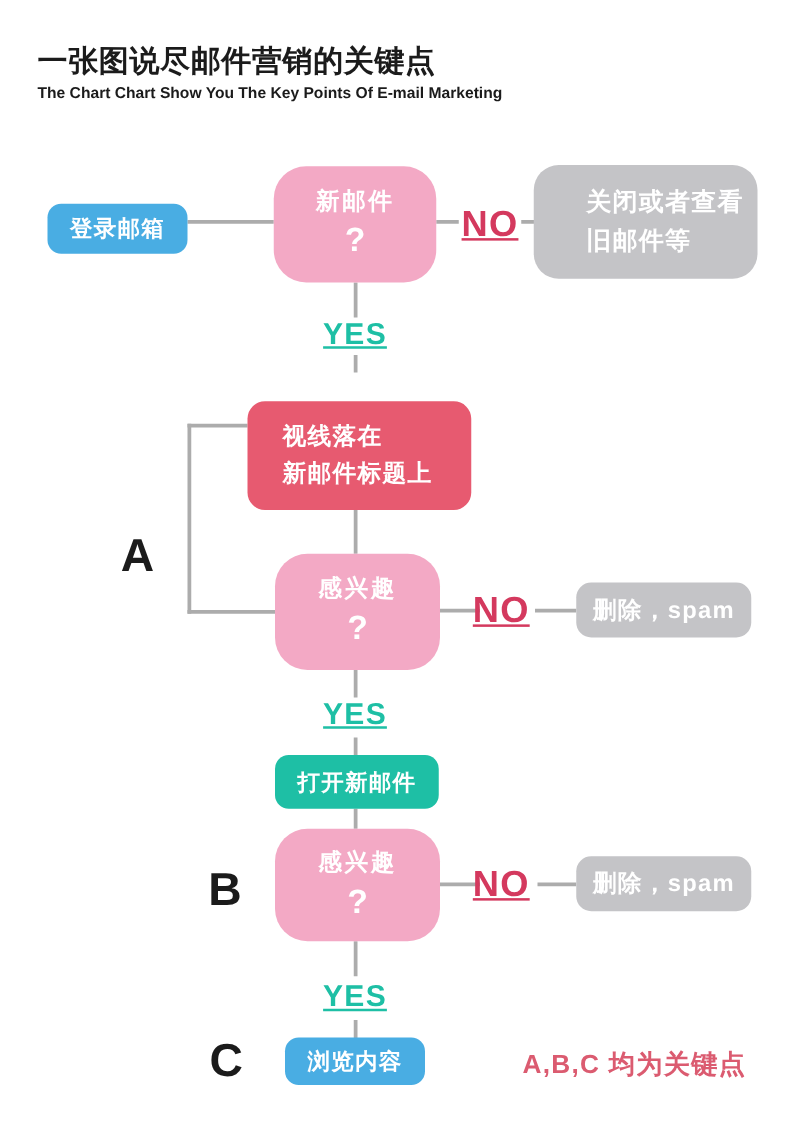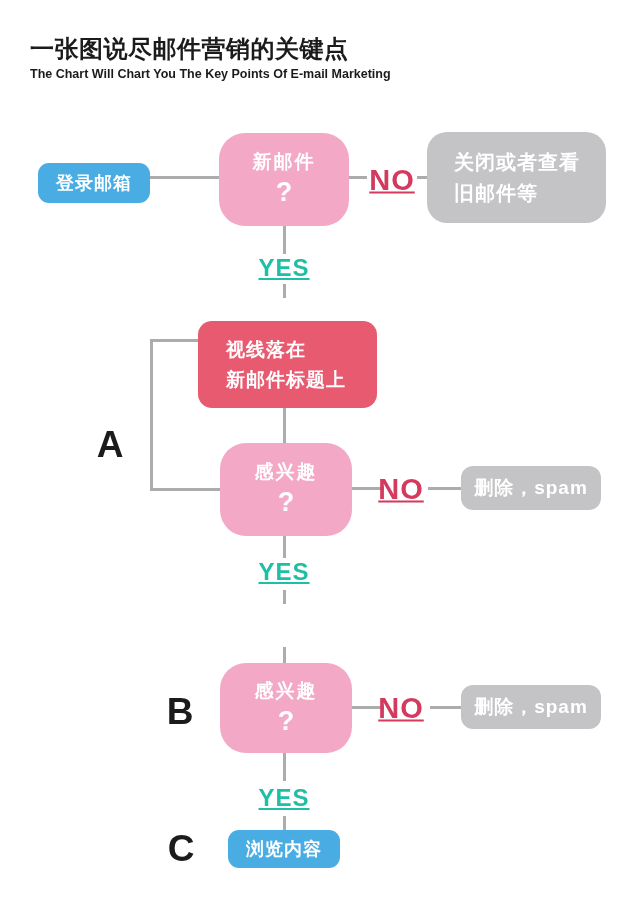--- a/index.html
+++ b/index.html
@@ -17,39 +17,39 @@
   .pill-teal{background:var(--teal);border-radius:11px;font-size:18px;letter-spacing:1px;}
 
   .q-box{background:var(--pink);border-radius:26px;flex-direction:column;}
   .q-box .q-label{font-size:19px;letter-spacing:2px;line-height:1.2;}
   .q-box .q-mark{font-size:27px;line-height:1.1;margin-top:4px;}
 
   .red-box{background:var(--red);border-radius:14px;justify-content:flex-start;padding-left:28px;text-align:left;margin-top:24px;}
   .red-box .multi{font-size:19px;line-height:30px;letter-spacing:1px;}
 
   .gray-box{background:var(--gray);}
-  .gray-big{border-radius:20px;justify-content:flex-start;padding-left:27px;text-align:left;}
+  .gray-big{border-radius:20px;justify-content:flex-start;padding-left:42px;text-align:left;}
   .gray-big .multi{font-size:20px;line-height:31px;letter-spacing:1px;}
   .gray-small{border-radius:12px;font-size:19px;letter-spacing:1px;}
 
   .decision{position:absolute;transform:translate(-50%,-50%);font-weight:900;white-space:nowrap;text-decoration:underline;}
   .no-word{color:var(--no);font-size:29px;letter-spacing:1px;}
   .yes-word{color:var(--teal);font-size:24px;letter-spacing:1px;}
 
   .key-letter{position:absolute;transform:translate(-50%,-50%);font-size:37px;font-weight:900;color:var(--ink);}
 
   .footnote{position:absolute;left:418px;top:837px;font-size:21px;font-weight:900;color:var(--note);letter-spacing:1px;white-space:nowrap;}
 </style>
 </head>
 <body>
 
 <div id="stage">
 
   <div class="title">一张图说尽邮件营销的关键点</div>
-  <div class="subtitle">The Chart Will Chart You The Key Points Of E-mail Marketing</div>
+  <div class="subtitle">The Chart Chart Show You The Key Points Of E-mail Marketing</div>
 
   <div class="line" style="left:150px;top:176px;width:69px;height:3px;"></div>
   <div class="line" style="left:349px;top:176px;width:18px;height:3px;"></div>
   <div class="line" style="left:417px;top:176px;width:12px;height:3px;"></div>
   <div class="line" style="left:283px;top:226px;width:3px;height:28px;"></div>
   <div class="line" style="left:283px;top:284px;width:3px;height:14px;"></div>
 
   <div class="line" style="left:150px;top:339px;width:48px;height:3px;"></div>
   <div class="line" style="left:150px;top:339px;width:3px;height:152px;"></div>
   <div class="line" style="left:150px;top:488px;width:70px;height:3px;"></div>
@@ -96,32 +96,34 @@
     <div class="q-label">感兴趣</div>
     <div class="q-mark">?</div>
   </div>
 
   <div class="decision no-word" style="left:401px;top:489px;">NO</div>
 
   <div class="node gray-box gray-small" style="left:461px;top:466px;width:140px;height:44px;">删除，spam</div>
 
   <div class="decision yes-word" style="left:284px;top:572px;">YES</div>
 
+  <div class="node pill-teal" style="left:220px;top:604px;width:131px;height:43px;">打开新邮件</div>
 
   <div class="node q-box" style="left:220px;top:663px;width:132px;height:90px;">
     <div class="q-label">感兴趣</div>
     <div class="q-mark">?</div>
   </div>
 
   <div class="key-letter" style="left:180px;top:712px;">B</div>
 
   <div class="decision no-word" style="left:401px;top:708px;">NO</div>
 
   <div class="node gray-box gray-small" style="left:461px;top:685px;width:140px;height:44px;">删除，spam</div>
 
   <div class="decision yes-word" style="left:284px;top:798px;">YES</div>
 
   <div class="key-letter" style="left:181px;top:849px;">C</div>
 
   <div class="node pill-blue" style="left:228px;top:830px;width:112px;height:38px;">浏览内容</div>
 
+  <div class="footnote">A,B,C 均为关键点</div>
 
 </div>
 
 </body></html>

